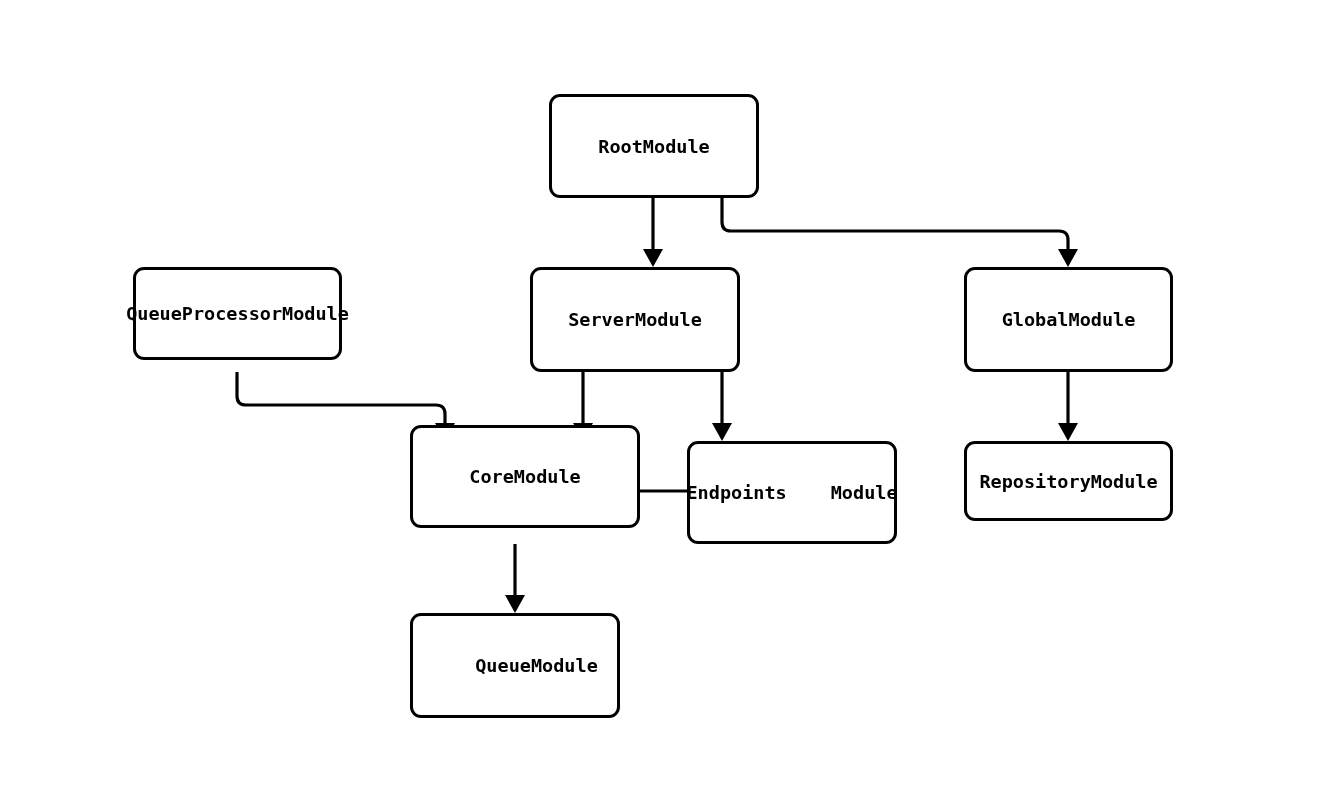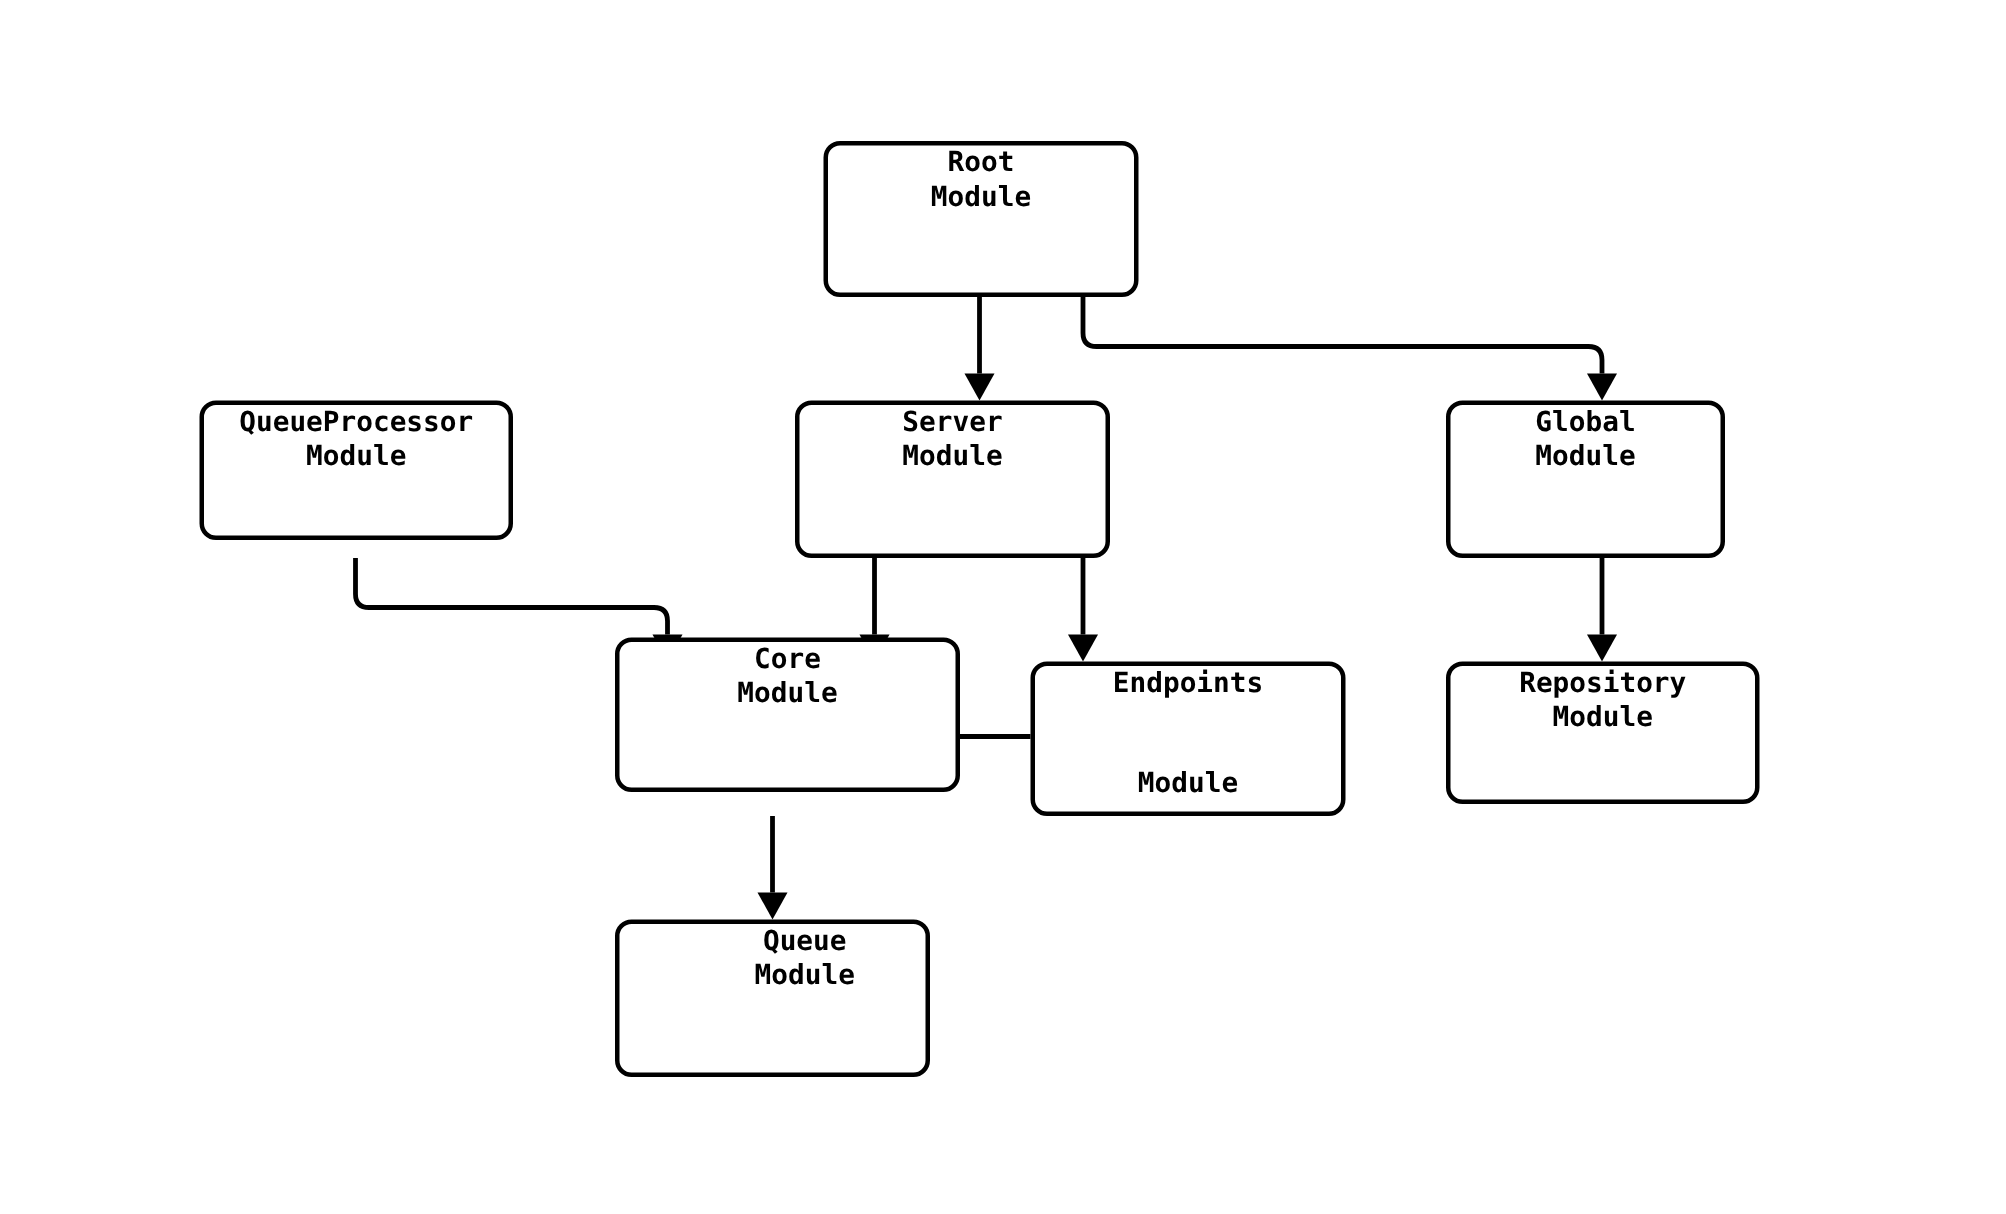--- a/index.html
+++ b/index.html
@@ -27,22 +27,23 @@
     width: 1337px;
     height: 809px;
   }
   .node {
     position: absolute;
     box-sizing: border-box;
     background: #ffffff;
     border: 3px solid #000000;
     border-radius: 11px;
     display: flex;
-    flex-direction: column;
+    flex-direction: row;
     align-items: center;
+    justify-content: center;
     z-index: 2;
   }
   .node-line {
     font-family: "DejaVu Sans Mono", "Liberation Mono", monospace;
     font-size: 18.5px;
     font-weight: 700;
     line-height: 23px;
     color: #000000;
     white-space: pre;
     letter-spacing: 0px;
@@ -107,36 +108,36 @@
   <div class="node" style="left:133px; top:267px; width:209px; height:93px;">
     <span class="node-line">QueueProcessor</span>
     <span class="node-line">Module</span>
   </div>
 
   <div class="node" style="left:530px; top:267px; width:210px; height:105px;">
     <span class="node-line">Server</span>
     <span class="node-line">Module</span>
   </div>
 
-  <div class="node" style="left:964px; top:267px; width:186px; height:105px;">
+  <div class="node" style="left:964px; top:267px; width:209px; height:105px;">
     <span class="node-line">Global</span>
     <span class="node-line">Module</span>
   </div>
 
   <div class="node" style="left:410px; top:425px; width:230px; height:103px;">
     <span class="node-line">Core</span>
     <span class="node-line">Module</span>
   </div>
 
   <div class="node" style="left:687px; top:441px; width:210px; height:103px;gap:44px;">
     <span class="node-line">Endpoints</span>
     <span class="node-line">Module</span>
   </div>
 
-  <div class="node" style="left:964px; top:441px; width:209px; height:95px;">
+  <div class="node" style="left:964px; top:441px; width:209px; height:80px;">
     <span class="node-line">Repository</span>
     <span class="node-line">Module</span>
   </div>
 
   <div class="node" style="left:410px; top:613px; width:210px; height:105px;padding-left:43px;">
     <span class="node-line">Queue</span>
     <span class="node-line">Module</span>
   </div>
 
 </div>

